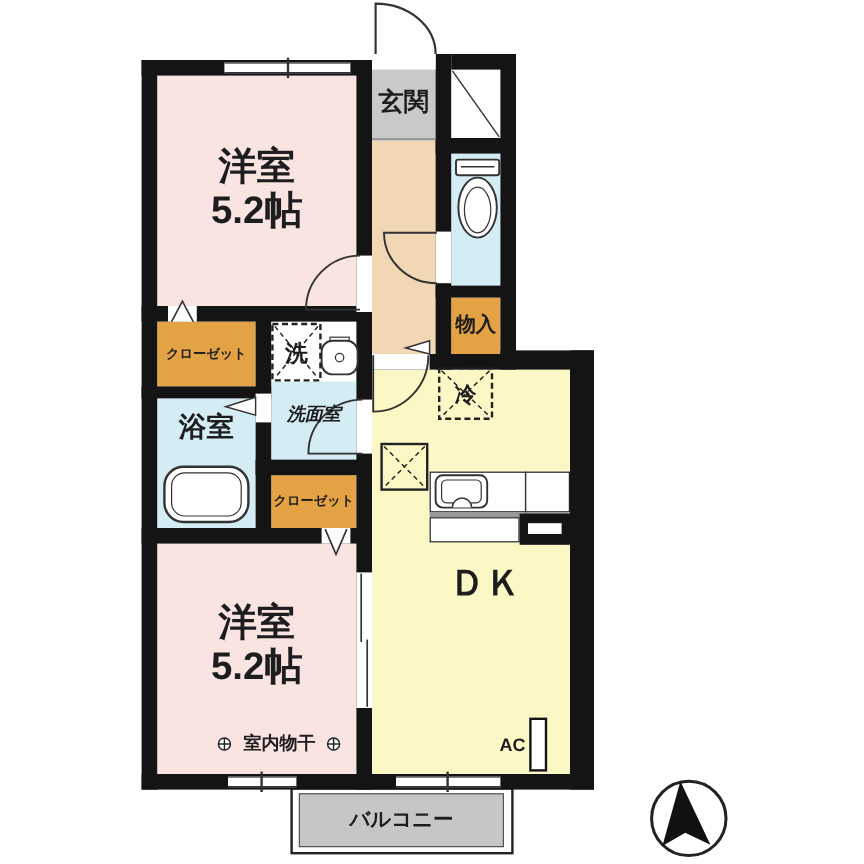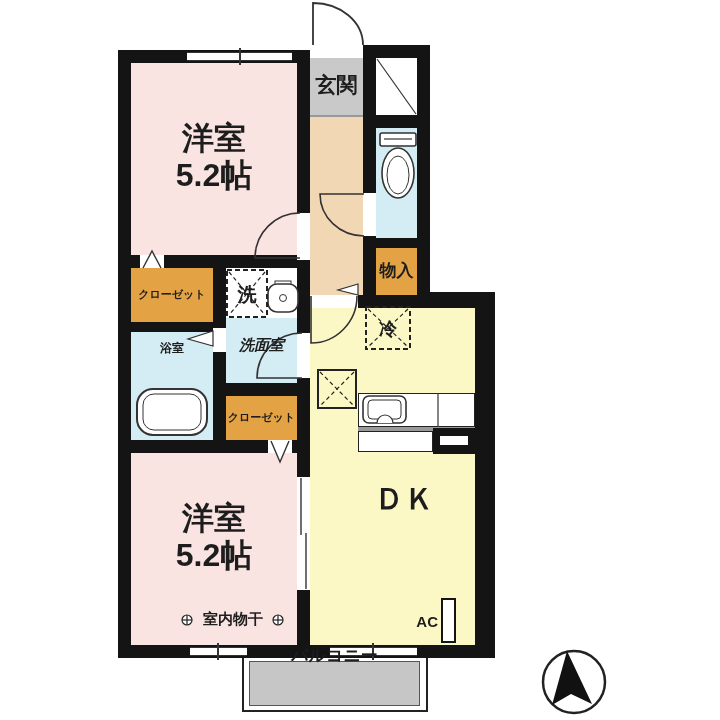--- a/index.html
+++ b/index.html
@@ -179,28 +179,28 @@
   </svg>
 
   <div class="lbl room-name" style="left:131px;top:120px;width:166px;font-size:32px;">
     <div>洋室</div>
     <div>5.2帖</div>
   </div>
   <div class="lbl room-name" style="left:131px;top:500px;width:166px;font-size:32px;">
     <div>洋室</div>
     <div>5.2帖</div>
   </div>
-  <div class="lbl room-name" style="left:310px;top:482px;width:189px;font-size:30px;text-align:center;">
+  <div class="lbl room-name" style="left:310px;top:470px;width:189px;font-size:30px;text-align:center;">
     <div>ＤＫ</div>
   </div>
   <div class="lbl" style="left:310px;top:71px;width:53px;font-size:21px;">玄関</div>
   <div class="lbl" style="left:376px;top:259px;width:41px;font-size:17px;">物入</div>
   <div class="lbl" style="left:226px;top:336px;width:71px;font-size:15px;font-style:italic;">洗面室</div>
-  <div class="lbl" style="left:131px;top:340px;width:82px;font-size:12px;">浴室</div>
+  <div class="lbl" style="left:131px;top:340px;width:82px;font-size:23px;">浴室</div>
   <div class="lbl" style="left:131px;top:287px;width:82px;font-size:11px;">クローゼット</div>
   <div class="lbl" style="left:226px;top:410px;width:71px;font-size:11px;">クローゼット</div>
   <div class="lbl" style="left:227px;top:282px;width:40px;font-size:19px;">洗</div>
   <div class="lbl" style="left:366px;top:317px;width:44px;font-size:18px;">冷</div>
   <div class="lbl" style="left:400px;top:613px;width:38px;font-size:15px;text-align:right;">AC</div>
   <div class="lbl" style="left:193px;top:610px;width:80px;font-size:15px;">室内物干</div>
-  <div class="lbl" style="left:249px;top:644px;width:171px;font-size:17px;z-index:5;">バルコニー</div>
+  <div class="lbl" style="left:249px;top:671px;width:171px;font-size:17px;z-index:5;">バルコニー</div>
 
 </div>
 
 </body></html>

